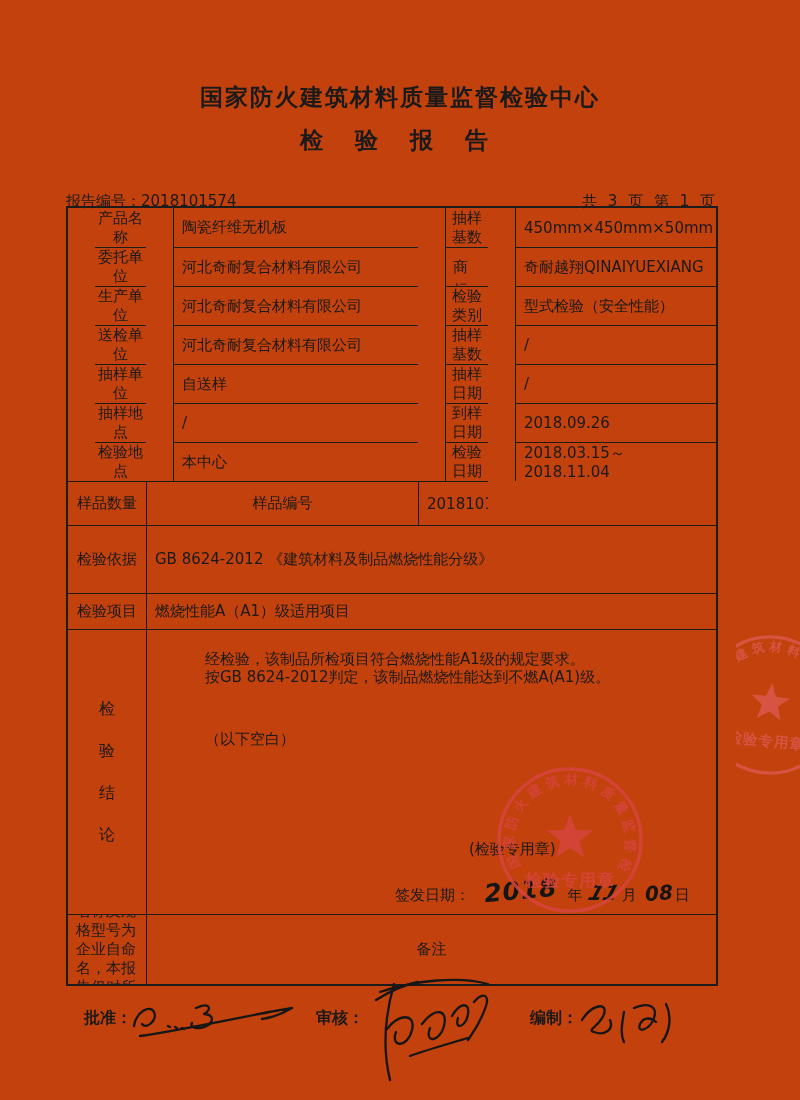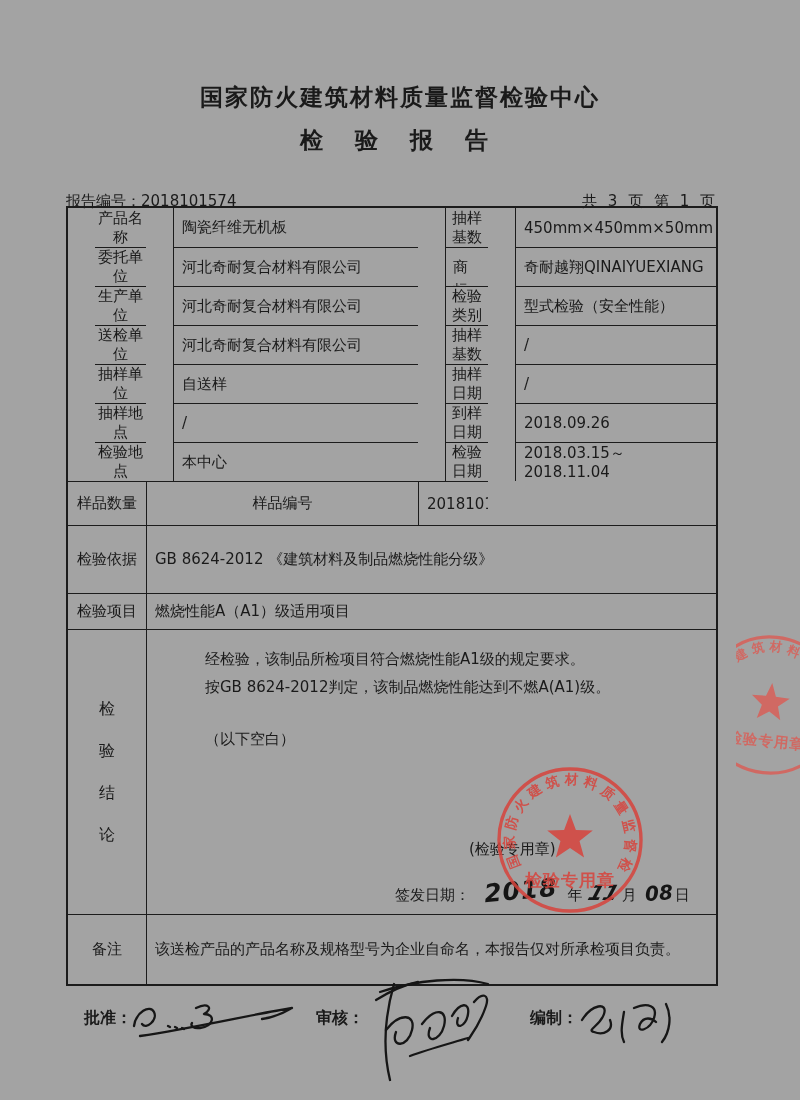--- a/index.html
+++ b/index.html
@@ -1,18 +1,18 @@
 <!DOCTYPE html>
 <html><head>
 <meta charset="utf-8">
 <style>
   html,body{margin:0;padding:0;background:#e8e8e8;}
   .page{
     position:relative;width:800px;height:1100px;margin:0 auto;
-    background:#a3a3a3;overflow:hidden;
+    background:#c2410c;overflow:hidden;
     font-family:"DejaVu Sans","Liberation Sans",sans-serif;
     color:#1a1a1a;
   }
   .title{position:absolute;top:82px;left:0;width:100%;text-align:center;
     font-size:23px;font-weight:bold;letter-spacing:2px;}
   .subtitle{position:absolute;top:125px;left:0;width:100%;text-align:center;
     font-size:23px;font-weight:bold;letter-spacing:12px;}
   .meta{position:absolute;left:66px;top:192px;width:652px;display:flex;
     justify-content:space-between;font-size:15px;}
   .meta .right{letter-spacing:3px;}
@@ -29,21 +29,21 @@
   .val{padding:0 8px;}
   .h39{height:39px;margin-left:27px;} .h44{height:44px;} .h68{height:68px;}
   .h36{height:36px;} .h285{height:285px;} .h70{height:70px;}
   .spread{display:block;text-align:justify;text-align-last:justify;
     padding:8px 7px 0 7px;line-height:23px;}
   .small{font-size:13.5px;line-height:1.45;padding:2px 6px;}
 
   .vlabel{flex-direction:column;justify-content:center;gap:21px;font-size:16px;}
   .concl{position:relative;display:block;}
   .cline{position:absolute;left:58px;white-space:nowrap;font-size:15px;}
-  .cl1{top:20px;} .cl2{top:48px;} .cl3{top:100px;}
+  .cl1{top:20px;} .cl2{top:38px;} .cl3{top:100px;}
   .sealnote{position:absolute;left:322px;top:210px;font-size:15px;}
   .signrow{position:absolute;left:248px;top:246px;display:flex;
     align-items:flex-end;font-size:15px;white-space:nowrap;}
   .hw{font-style:italic;font-weight:600;color:#151515;}
   .hw.year{font-size:25px;transform:rotate(-5deg);margin:0 10px 0 14px;letter-spacing:1px;}
   .hw.mon{font-size:21px;transform:skewX(-18deg);margin:0 4px 0 6px;}
   .hw.day{font-size:20px;transform:rotate(-4deg);margin:0 2px 0 8px;}
 
   .footer-label{position:absolute;font-size:16px;font-weight:bold;}
   .sig{position:absolute;}
@@ -153,22 +153,22 @@
           <span>年</span>
           <span class="hw mon">11</span>
           <span>月</span>
           <span class="hw day">08</span>
           <span>日</span>
         </div>
       </div>
     </div>
 
     <div class="trow wide">
+      <div class="cell val h70">该送检产品的产品名称及规格型号为企业自命名，本报告仅对所承检项目负责。</div>
       <div class="cell lbl h70">备注</div>
-      <div class="cell val h70">该送检产品的产品名称及规格型号为企业自命名，本报告仅对所承检项目负责。</div>
     </div>
 
   </div>
 
   <svg class="stamp-main" width="160" height="160" viewBox="0 0 160 160">
     <circle cx="80" cy="80" r="71" fill="none" stroke="#d6453e" stroke-width="3.4"></circle>
     <defs>
       <path id="arcA" d="M 31.5,108 A 56,56 0 1 1 128.5,108" fill="none"></path>
     </defs>
     <text font-size="13.5" font-weight="bold" fill="#d6453e">

